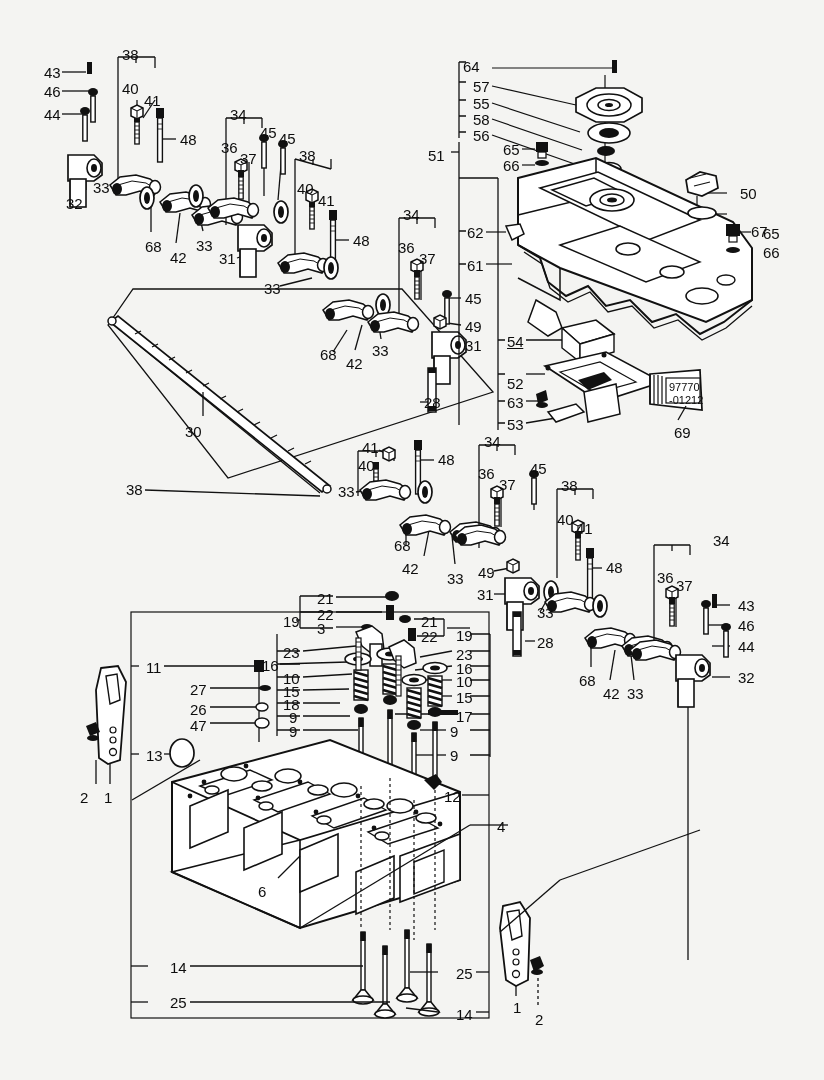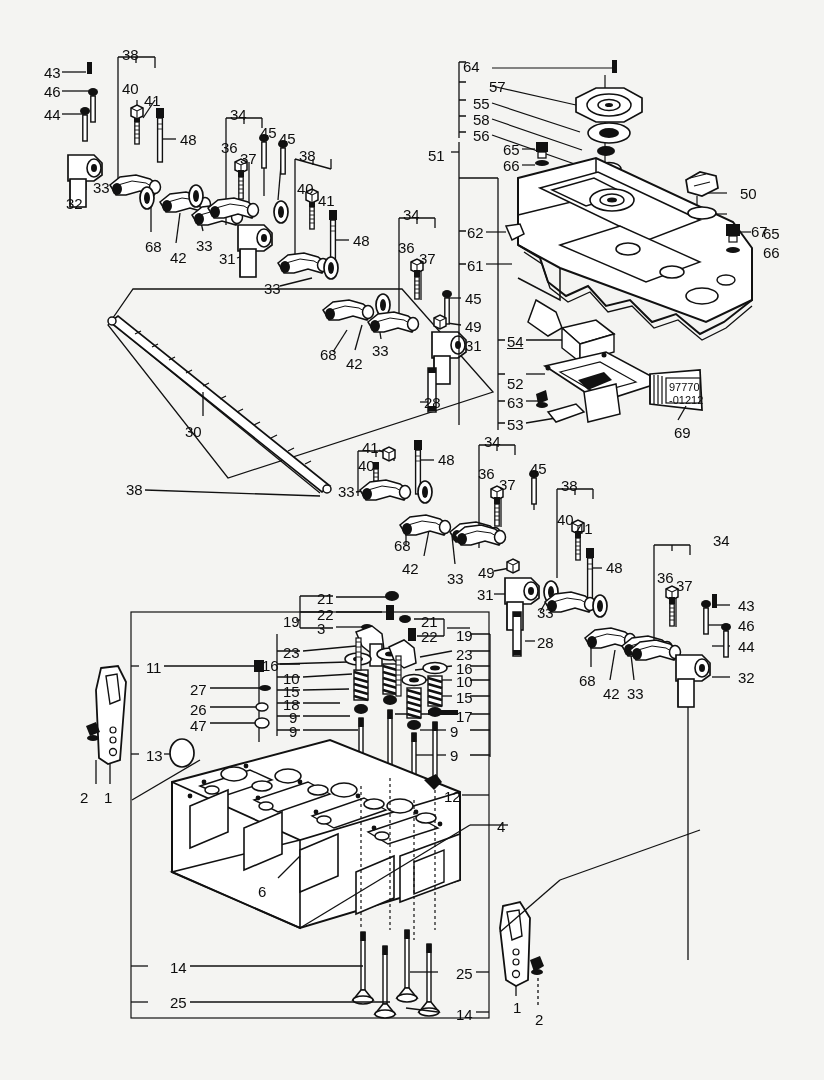--- a/index.html
+++ b/index.html
@@ -636,21 +636,21 @@
       <div class="lbl" style="left: 603px; top: 686px;">42</div>
       <div class="lbl" style="left: 627px; top: 686px;">33</div>
       <div class="lbl" style="left: 713px; top: 533px;">34</div>
       <div class="lbl" style="left: 657px; top: 570px;">36</div>
       <div class="lbl" style="left: 676px; top: 578px;">37</div>
       <div class="lbl" style="left: 738px; top: 598px;">43</div>
       <div class="lbl" style="left: 738px; top: 618px;">46</div>
       <div class="lbl" style="left: 738px; top: 639px;">44</div>
       <div class="lbl" style="left: 738px; top: 670px;">32</div>
       <div class="lbl" style="left: 463px; top: 59px;">64</div>
-      <div class="lbl" style="left: 473px; top: 79px; margin-left: 16px;">57</div>
+      <div class="lbl" style="left: 473px; top: 79px;">57</div>
       <div class="lbl" style="left: 473px; top: 96px;">55</div>
       <div class="lbl" style="left: 473px; top: 112px;">58</div>
       <div class="lbl" style="left: 473px; top: 128px;">56</div>
       <div class="lbl" style="left: 428px; top: 148px;">51</div>
       <div class="lbl" style="left: 503px; top: 142px;">65</div>
       <div class="lbl" style="left: 503px; top: 158px;">66</div>
       <div class="lbl" style="left: 467px; top: 225px;">62</div>
       <div class="lbl" style="left: 467px; top: 258px;">61</div>
       <div class="lbl" style="left: 740px; top: 186px;">50</div>
       <div class="lbl" style="left: 751px; top: 208px; margin-top: 16px;">67</div>

